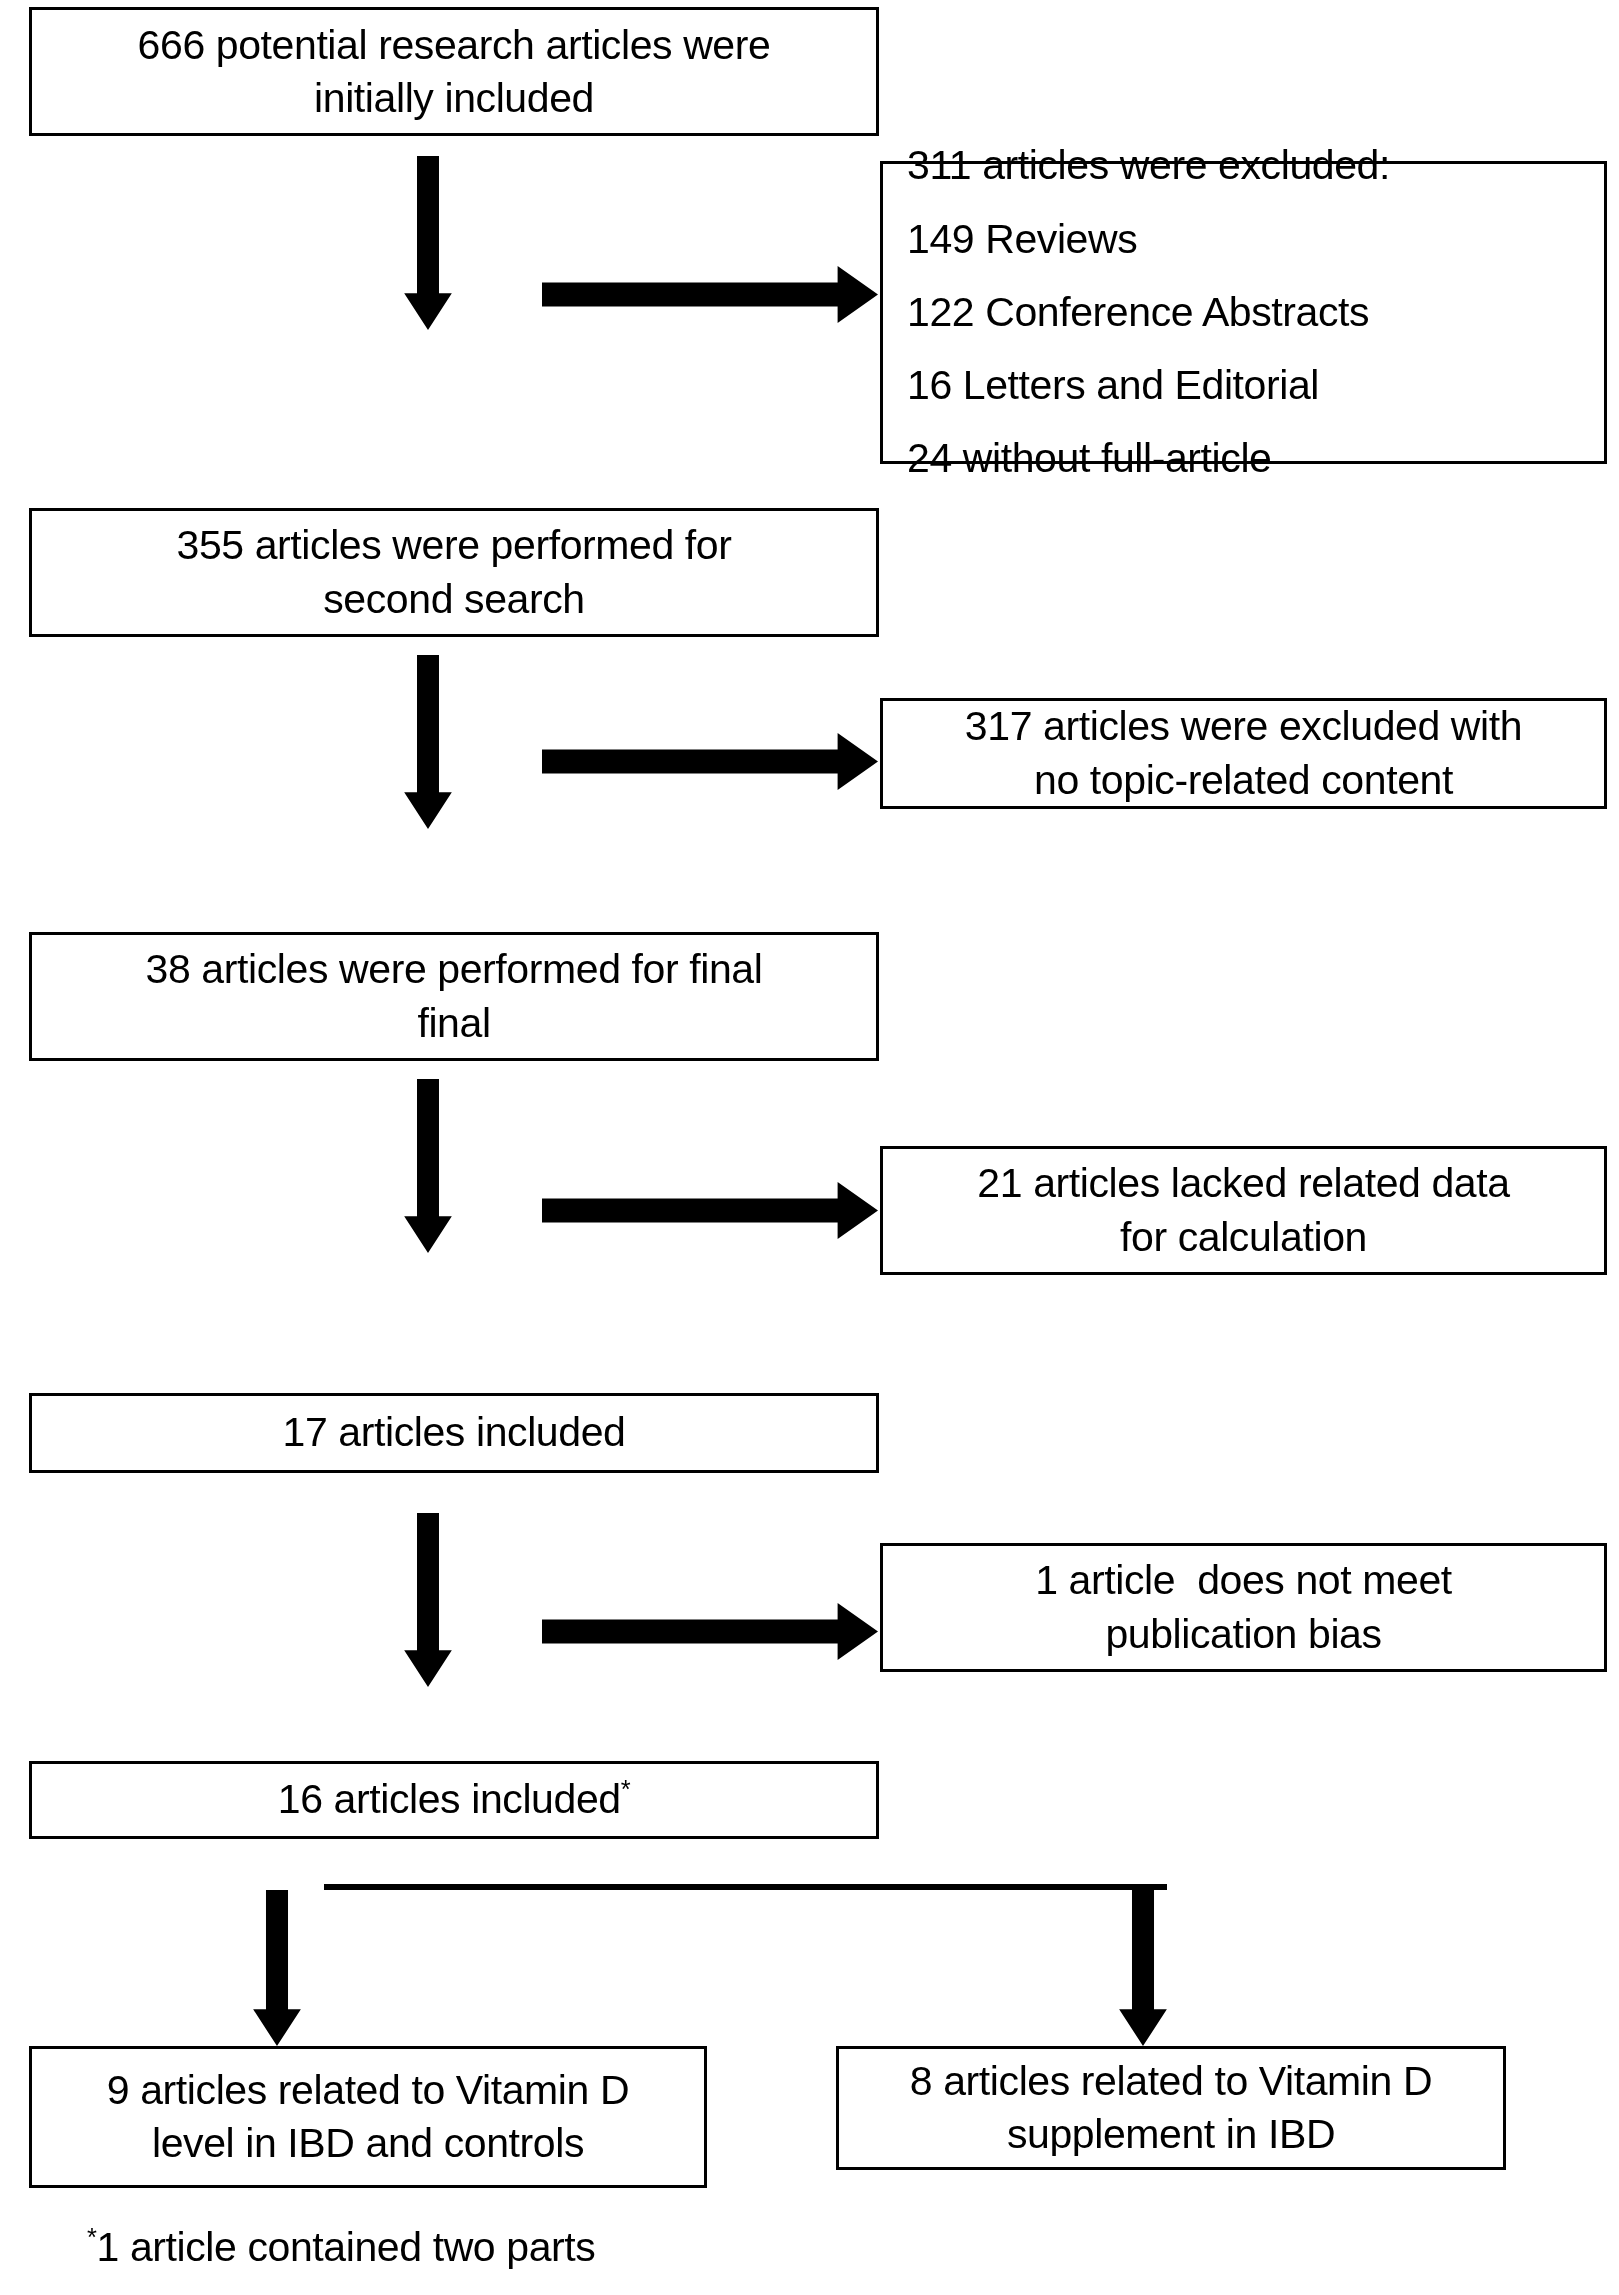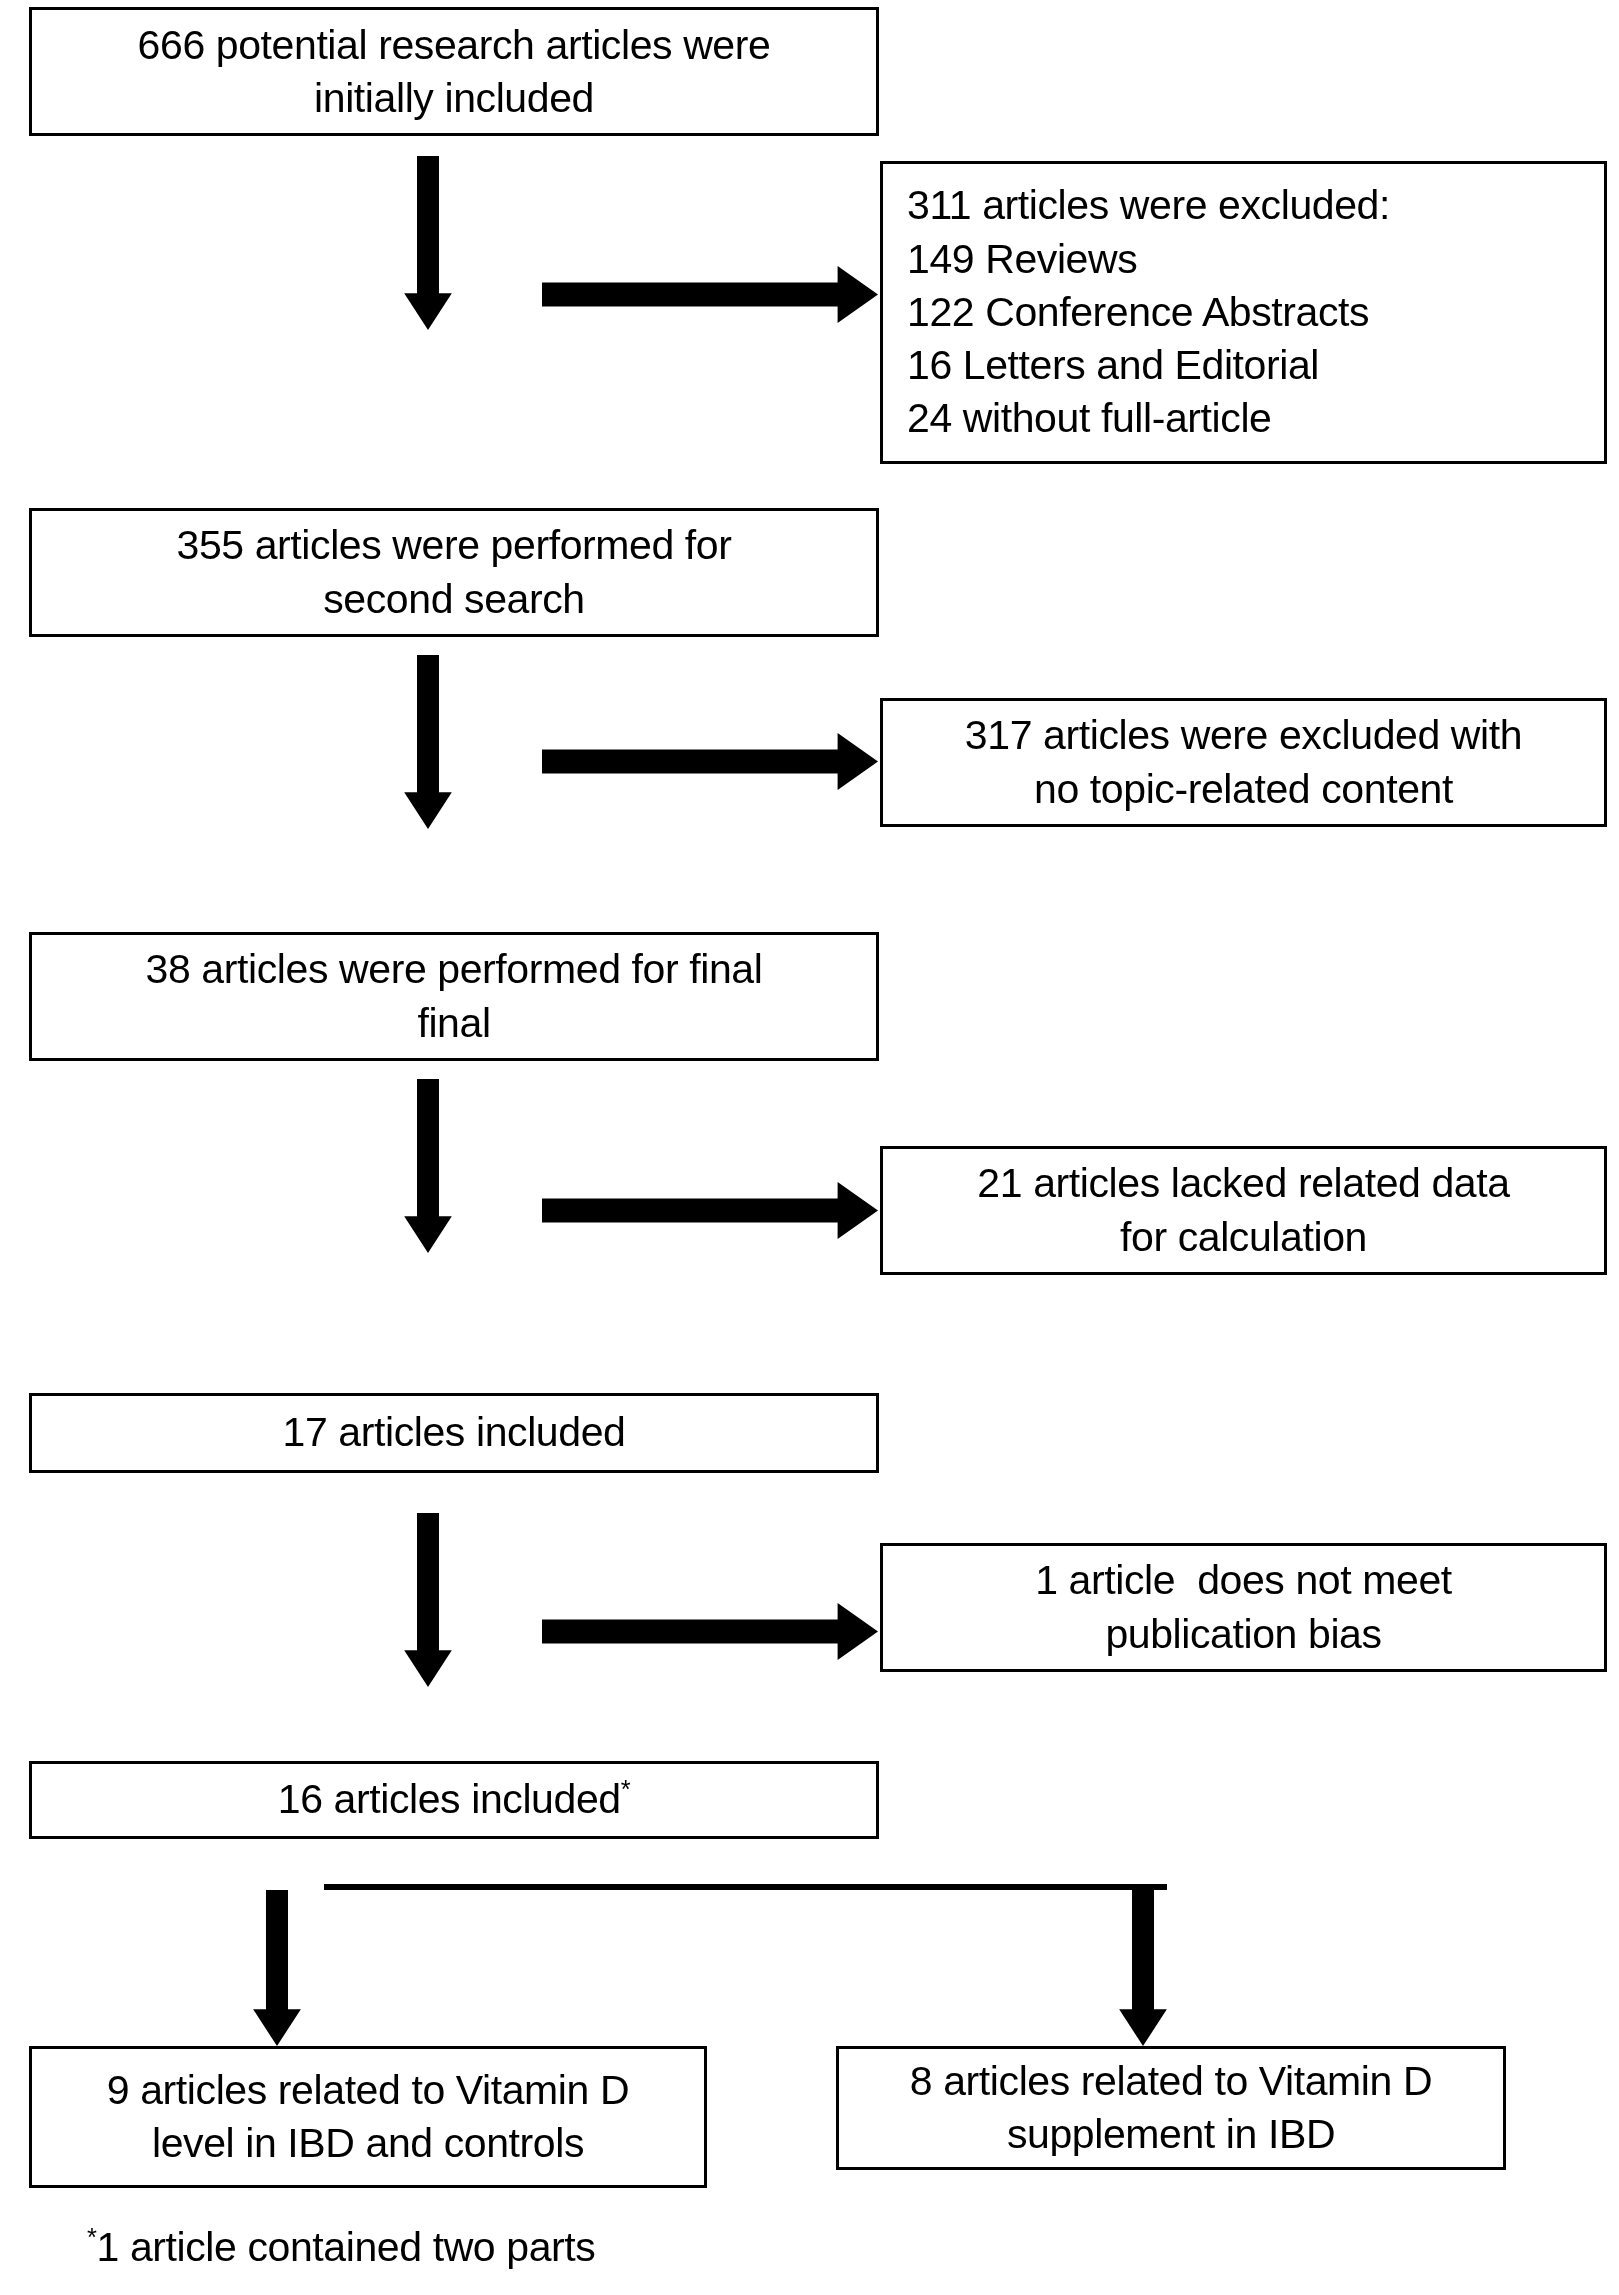--- a/index.html
+++ b/index.html
@@ -80,42 +80,42 @@
   </div>
 
   <svg class="arrow-svg" style="left:404px; top:156px;" width="48" height="174" viewBox="0 0 52 190">
     <polygon class="arrow-shape" points="14,0 38,0 38,150 52,150 26,190 0,150 14,150"></polygon>
   </svg>
 
   <svg class="arrow-svg" style="left:542px; top:266px;" width="336" height="57" viewBox="0 0 366 62">
     <polygon class="arrow-shape" points="0,18 322,18 322,0 366,31 322,62 322,44 0,44"></polygon>
   </svg>
 
-  <div class="node-box align-left" style="left:880px; top:161px; width:727px; height:303px;">
+  <div class="node-box align-left" style="left:880px; top:161px; width:727px; height:303px;gap:20px;">
     <span class="node-line">311 articles were excluded:</span>
     <span class="node-line">149 Reviews</span>
     <span class="node-line">122 Conference Abstracts</span>
     <span class="node-line">16 Letters and Editorial</span>
     <span class="node-line">24 without full-article</span>
   </div>
 
   <div class="node-box" style="left:29px; top:508px; width:850px; height:129px;">
     <span class="node-line">355 articles were performed for</span>
     <span class="node-line">second search</span>
   </div>
 
   <svg class="arrow-svg" style="left:404px; top:655px;" width="48" height="174" viewBox="0 0 52 190">
     <polygon class="arrow-shape" points="14,0 38,0 38,150 52,150 26,190 0,150 14,150"></polygon>
   </svg>
 
   <svg class="arrow-svg" style="left:542px; top:733px;" width="336" height="57" viewBox="0 0 366 62">
     <polygon class="arrow-shape" points="0,18 322,18 322,0 366,31 322,62 322,44 0,44"></polygon>
   </svg>
 
-  <div class="node-box" style="left:880px; top:698px; width:727px; height:129px;">
+  <div class="node-box" style="left:880px; top:698px; width:727px; height:111px;">
     <span class="node-line">317 articles were excluded with</span>
     <span class="node-line">no topic-related content</span>
   </div>
 
   <div class="node-box" style="left:29px; top:932px; width:850px; height:129px;">
     <span class="node-line">38 articles were performed for final</span>
     <span class="node-line">final</span>
   </div>
 
   <svg class="arrow-svg" style="left:404px; top:1079px;" width="48" height="174" viewBox="0 0 52 190">

